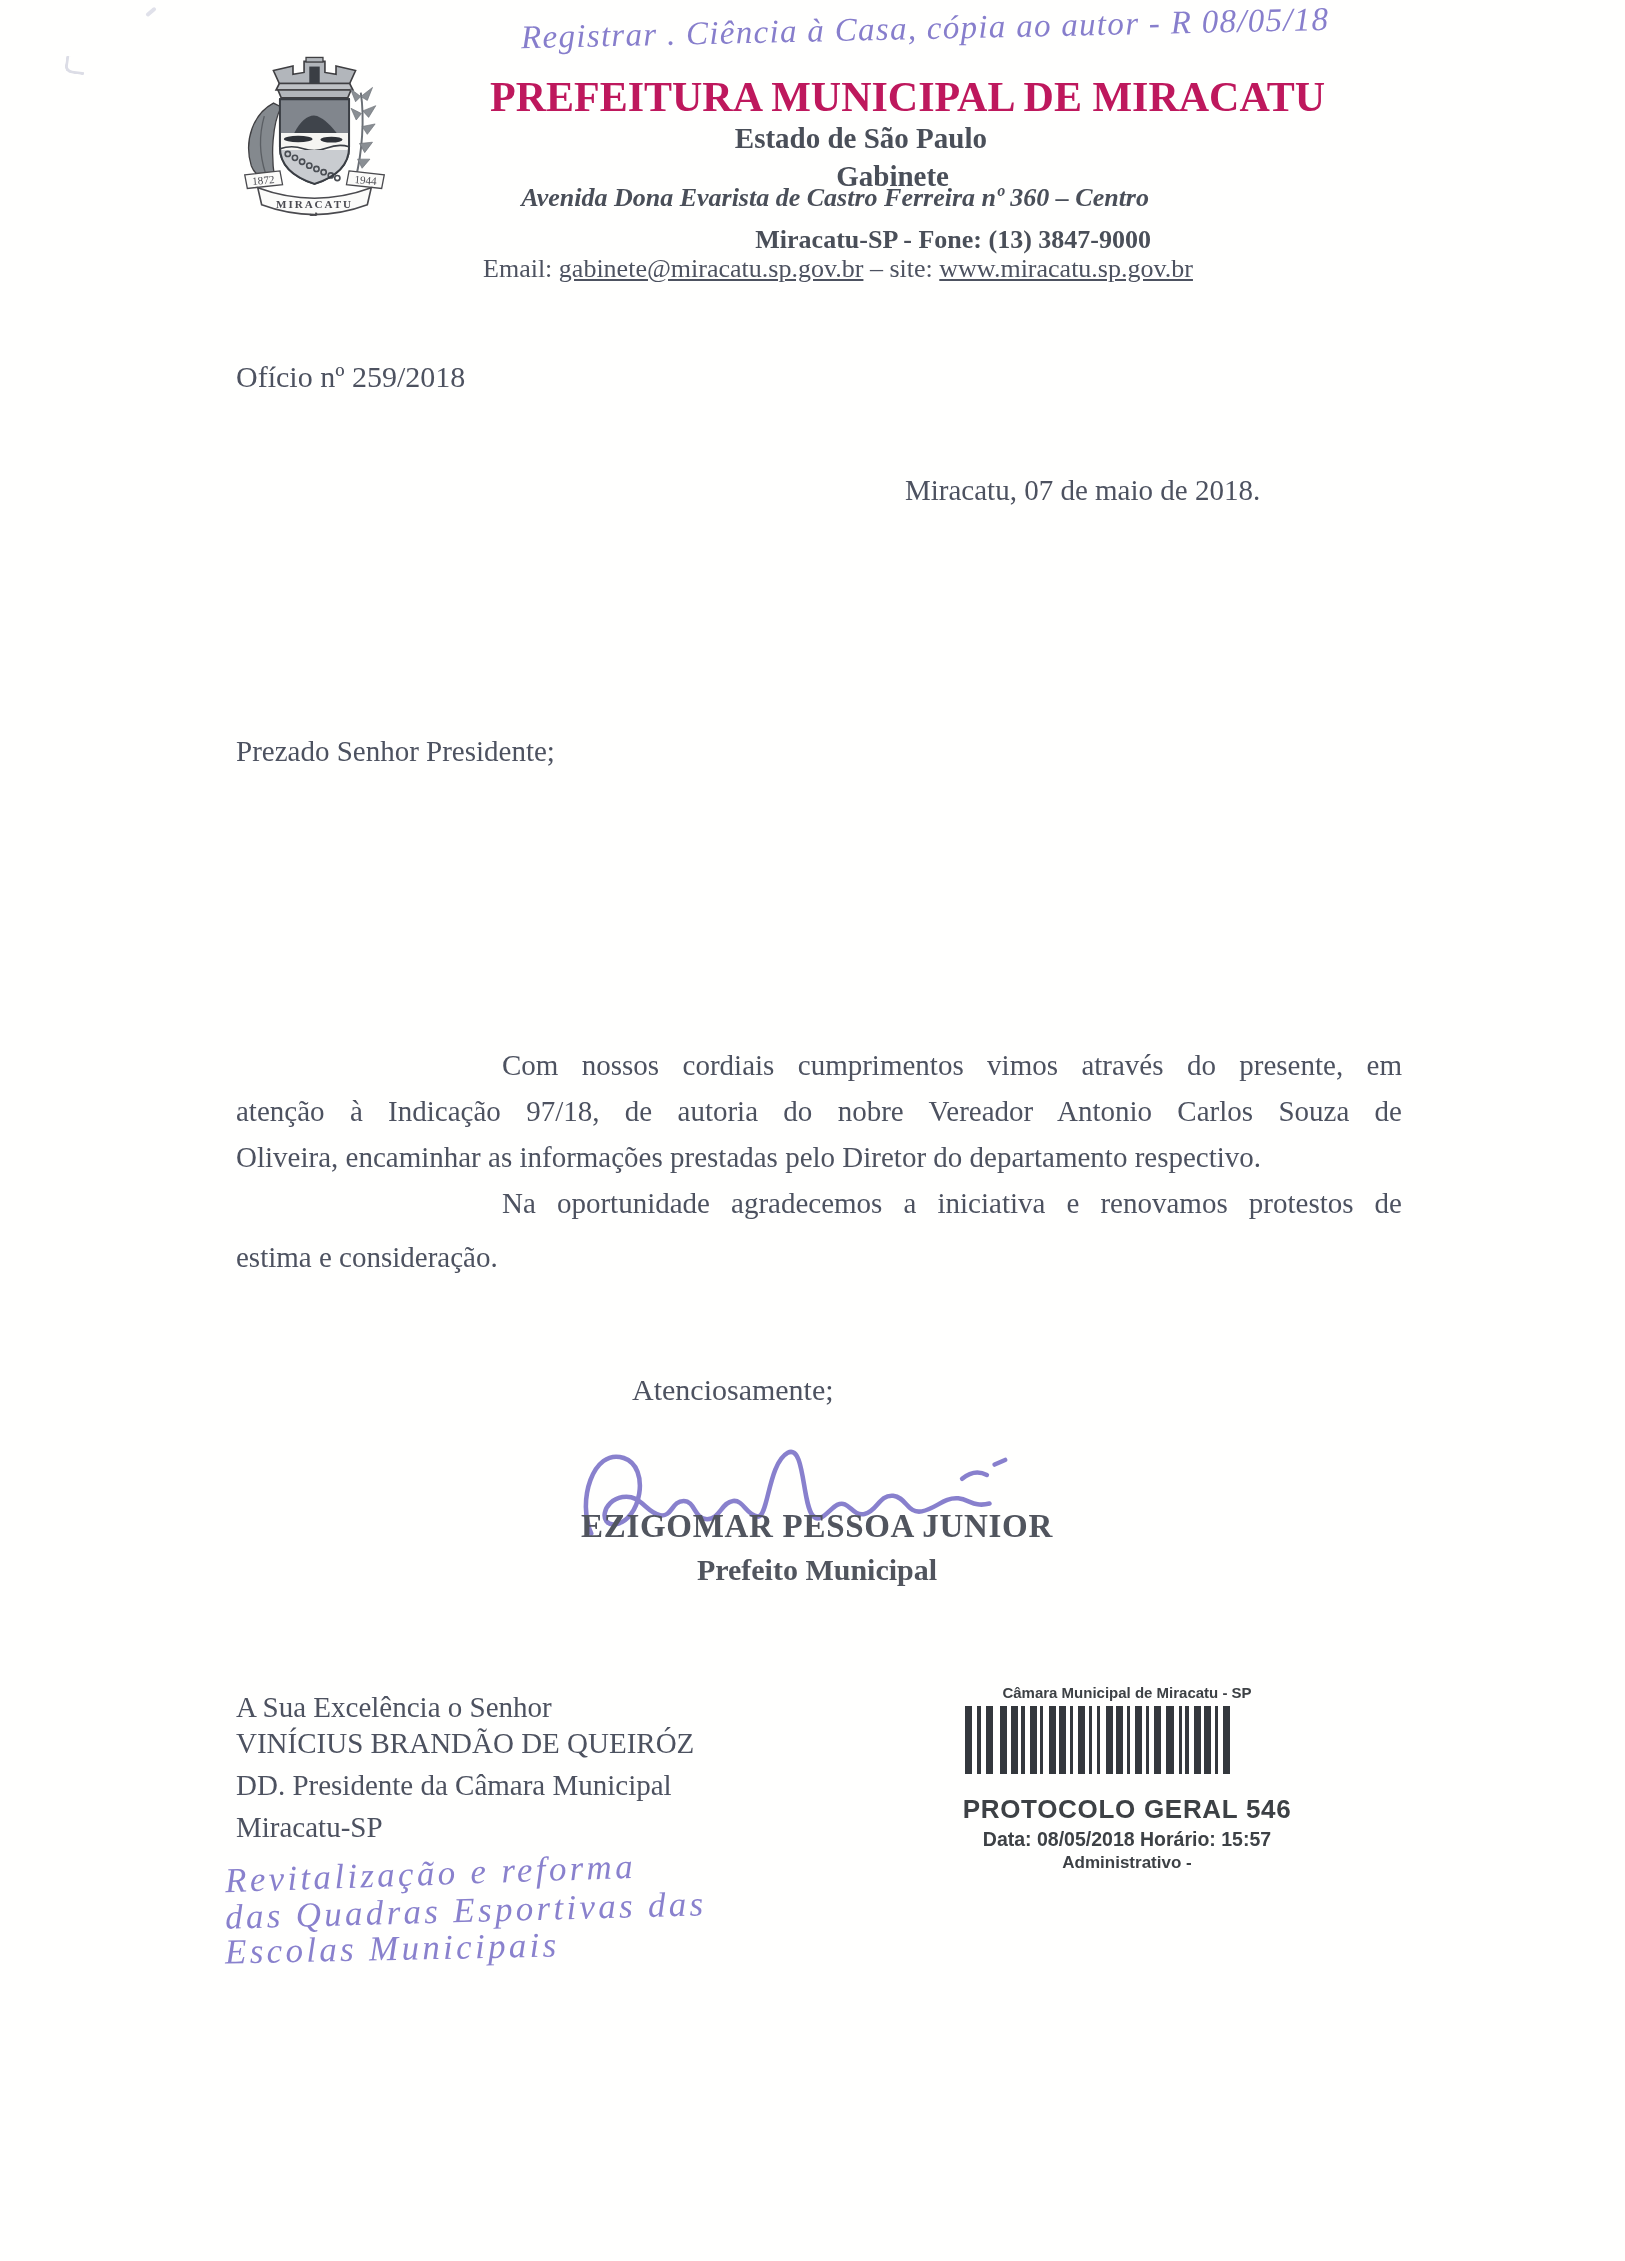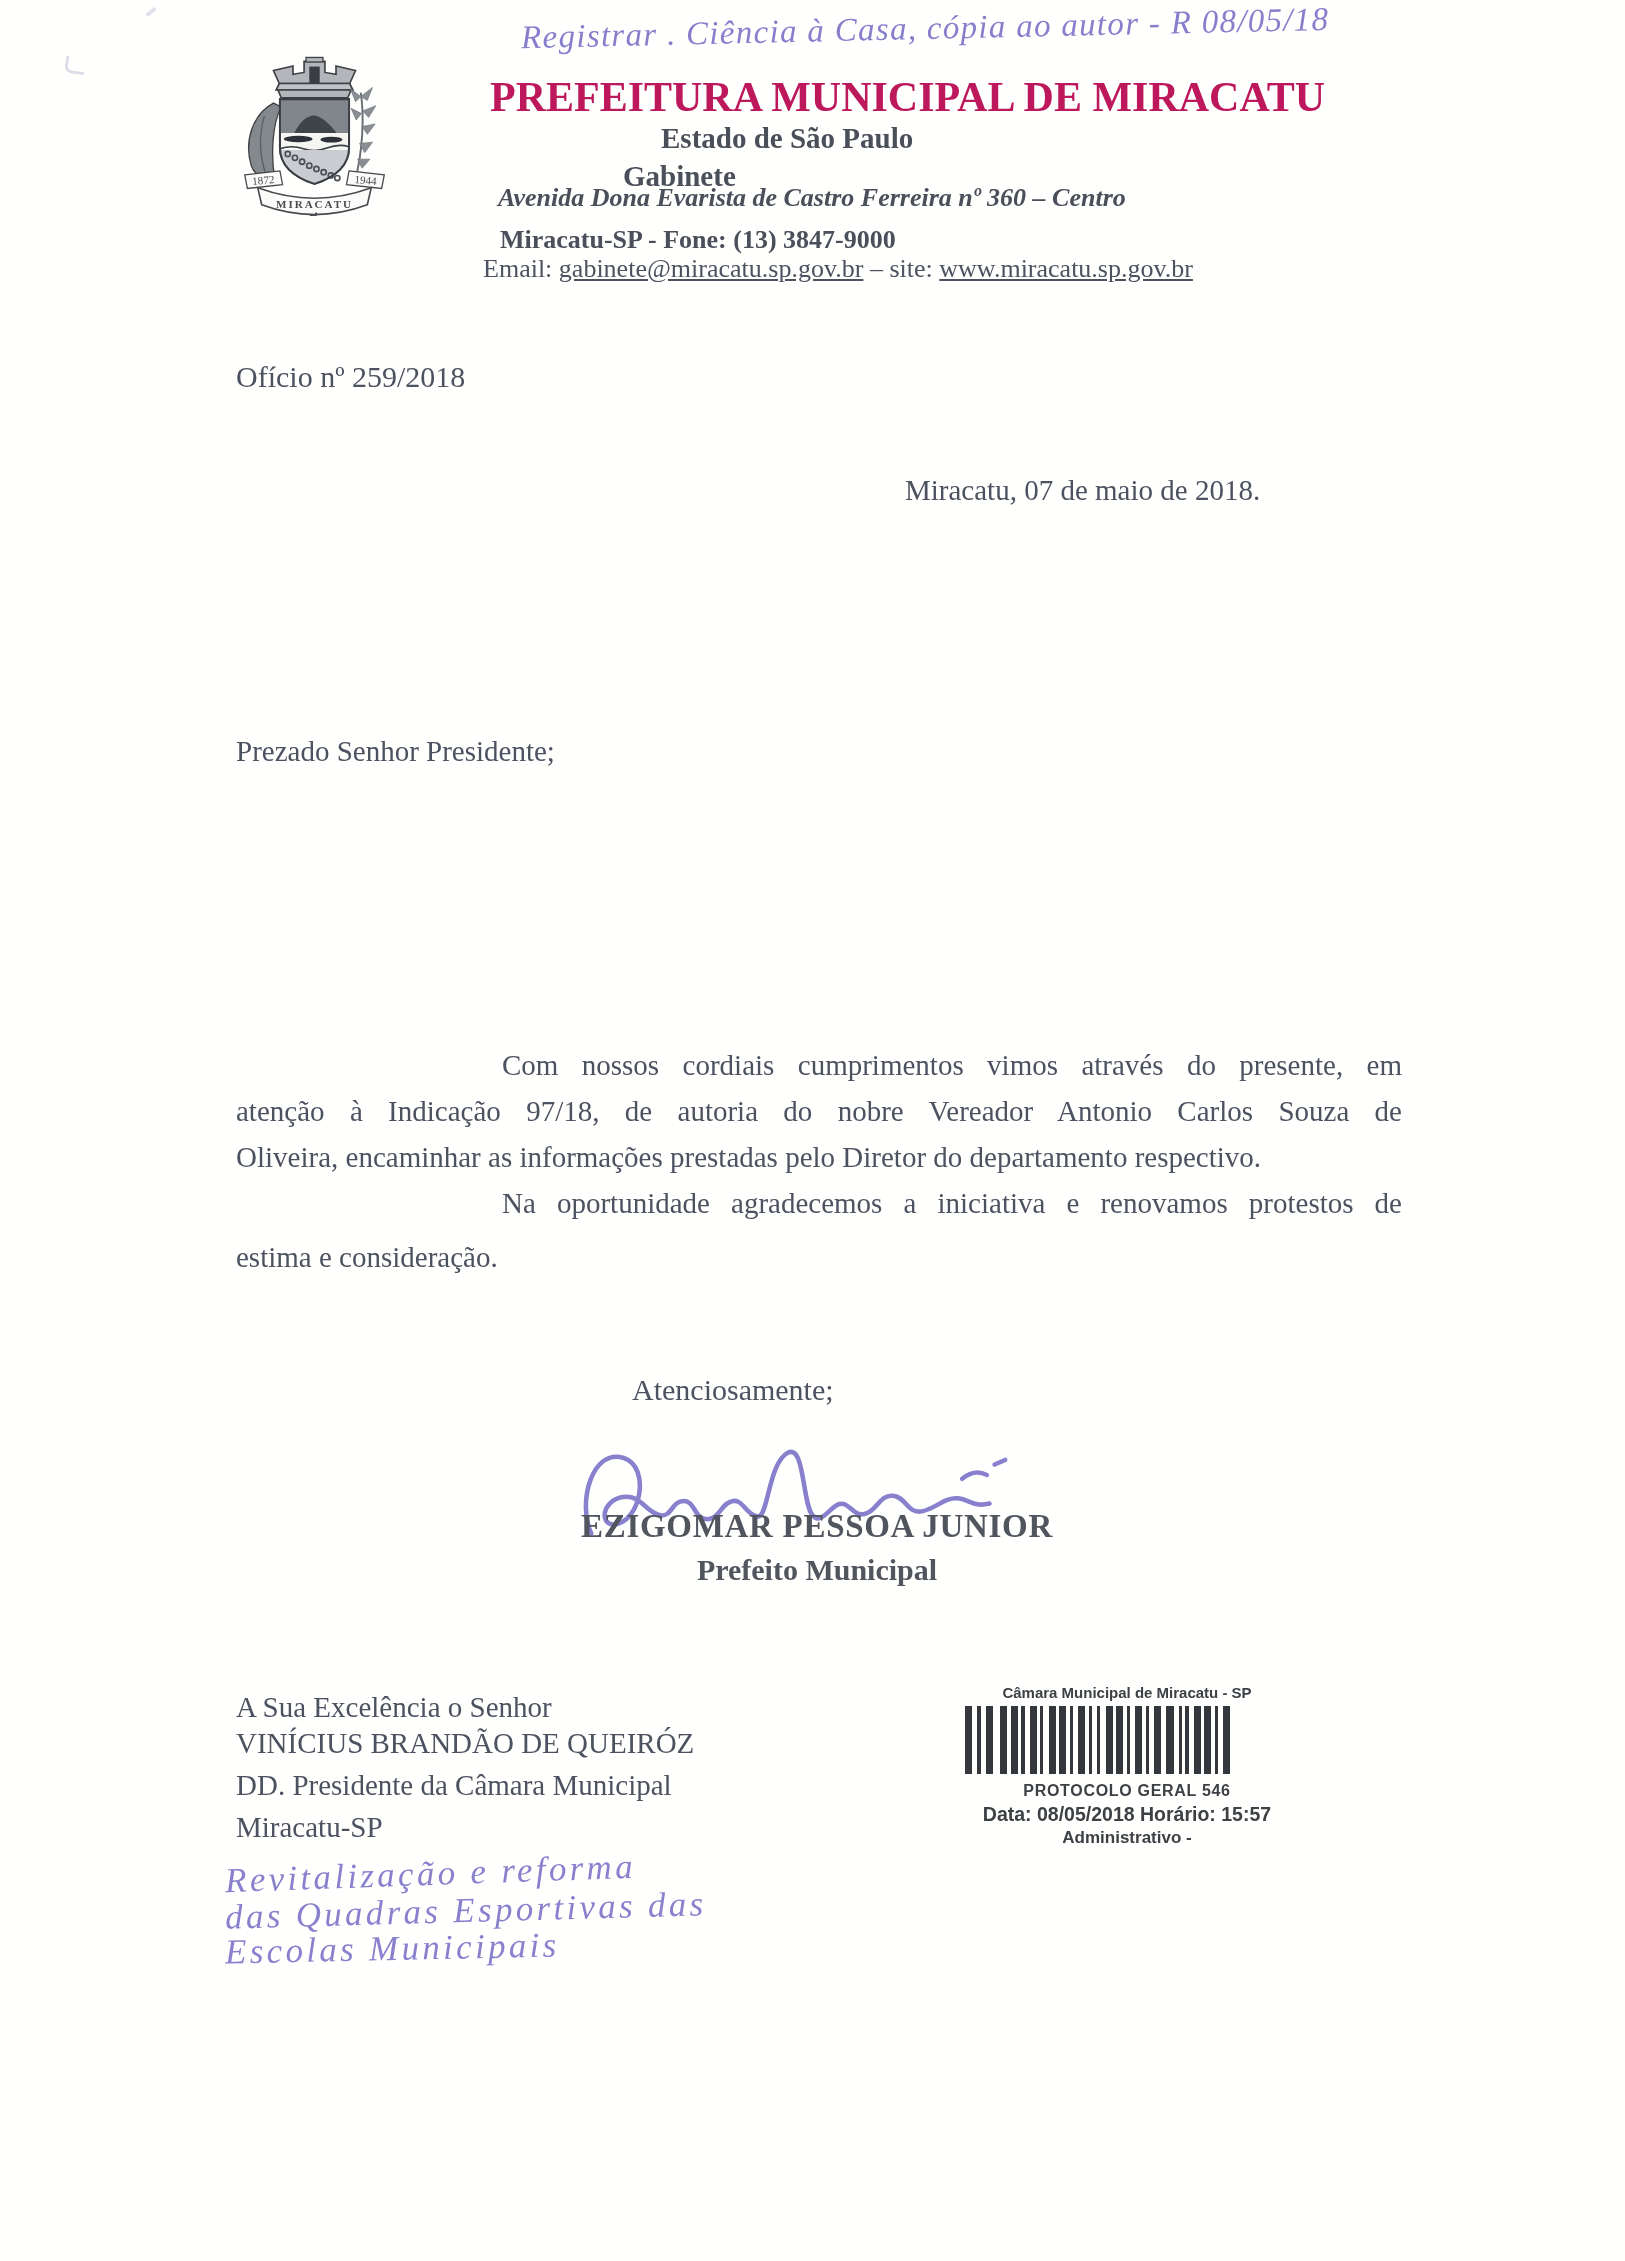--- a/index.html
+++ b/index.html
@@ -15,21 +15,21 @@
     font-family:"Liberation Serif", serif;
     font-style:italic; color:#7d74c8; white-space:nowrap;
   }
   .top-note{left:521px; top:10.4px; font-size:33px; letter-spacing:1.3px; transform:rotate(-1.3deg); opacity:.92;}
   .bn{left:225px; font-size:35px; letter-spacing:3.3px; opacity:.9;}
   .bn1{top:1854px; transform:rotate(-2deg);}
   .bn2{top:1891px; transform:rotate(-1.6deg);}
   .bn3{top:1929px; transform:rotate(-1.2deg);}
   
   .h-title{left:490px; top:73px; font-size:42px; font-weight:bold; color:#be185d; white-space:nowrap; letter-spacing:0px;}
-  .h-line{font-weight:bold; color:#4a4f59; text-align:left; white-space:nowrap;}
+  .h-line{font-weight:bold; color:#4a4f59; text-align:right; white-space:nowrap;}
   .h-state{left:661px; top:122px; width:326px; font-size:29px;}
   .h-dept{left:623px; top:160px; width:326px; font-size:29px;}
   .h-addr{left:498px; top:183px; width:651px; font-size:26px;font-style:italic;}
   .h-fone{left:500px; top:225px; width:651px; font-size:26px;}
   .h-mail{left:447px; top:254px; width:782px; font-size:26px; font-weight:normal; color:#4d5260; text-align:center; white-space:nowrap;}
   .u{text-decoration:underline;}
   
   .ref{left:236px; top:360px; font-size:30px;}
   .dateline{left:905px; top:474px; font-size:29px;}
   .salut{left:236px; top:735px; font-size:29px;}
@@ -45,21 +45,21 @@
   .signer .role{font-size:30px; font-weight:bold; margin-top:7.8px;}
   
   .adr{left:236px; font-size:29px; white-space:nowrap;}
   .a1{top:1691px;} .a2{top:1727px;} .a3{top:1769px;} .a4{top:1811px;}
   
   .stamp{left:938px; top:1684px; width:378px; text-align:center;
          font-family:"Liberation Sans", sans-serif; font-weight:bold; color:#3d4145;}
   .st-org{font-size:15px; white-space:nowrap;}
   .barcode{display:flex; align-items:stretch; height:68px; margin:5.2px 0 0 27px; width:fit-content;}
   .barcode .bar{background:#34383d; height:68px;}
-  .st-prot{font-size:16px; margin-top:8px; letter-spacing:0.7px;}
+  .st-prot{font-size:26px; margin-top:20px; letter-spacing:0.7px;}
   .st-date{font-size:19.5px; margin-top:2.6px;}
   .st-sect{font-size:17px; margin-top:2.6px;}
   
   .art1{left:65px; top:57px; width:17px; height:14.3px;
         border-left:3.3px solid #dcdde6; border-bottom:3.3px solid #dcdde6;
         border-radius:0 0 0 40%; transform:rotate(8deg);}
   .art2{left:145px; top:10.4px; width:11.7px; height:3.9px; background:#e0e1ea; transform:rotate(-40deg); border-radius:2px;}
   svg text{font-family:"Liberation Serif", serif;}
 </style>
 </head>

